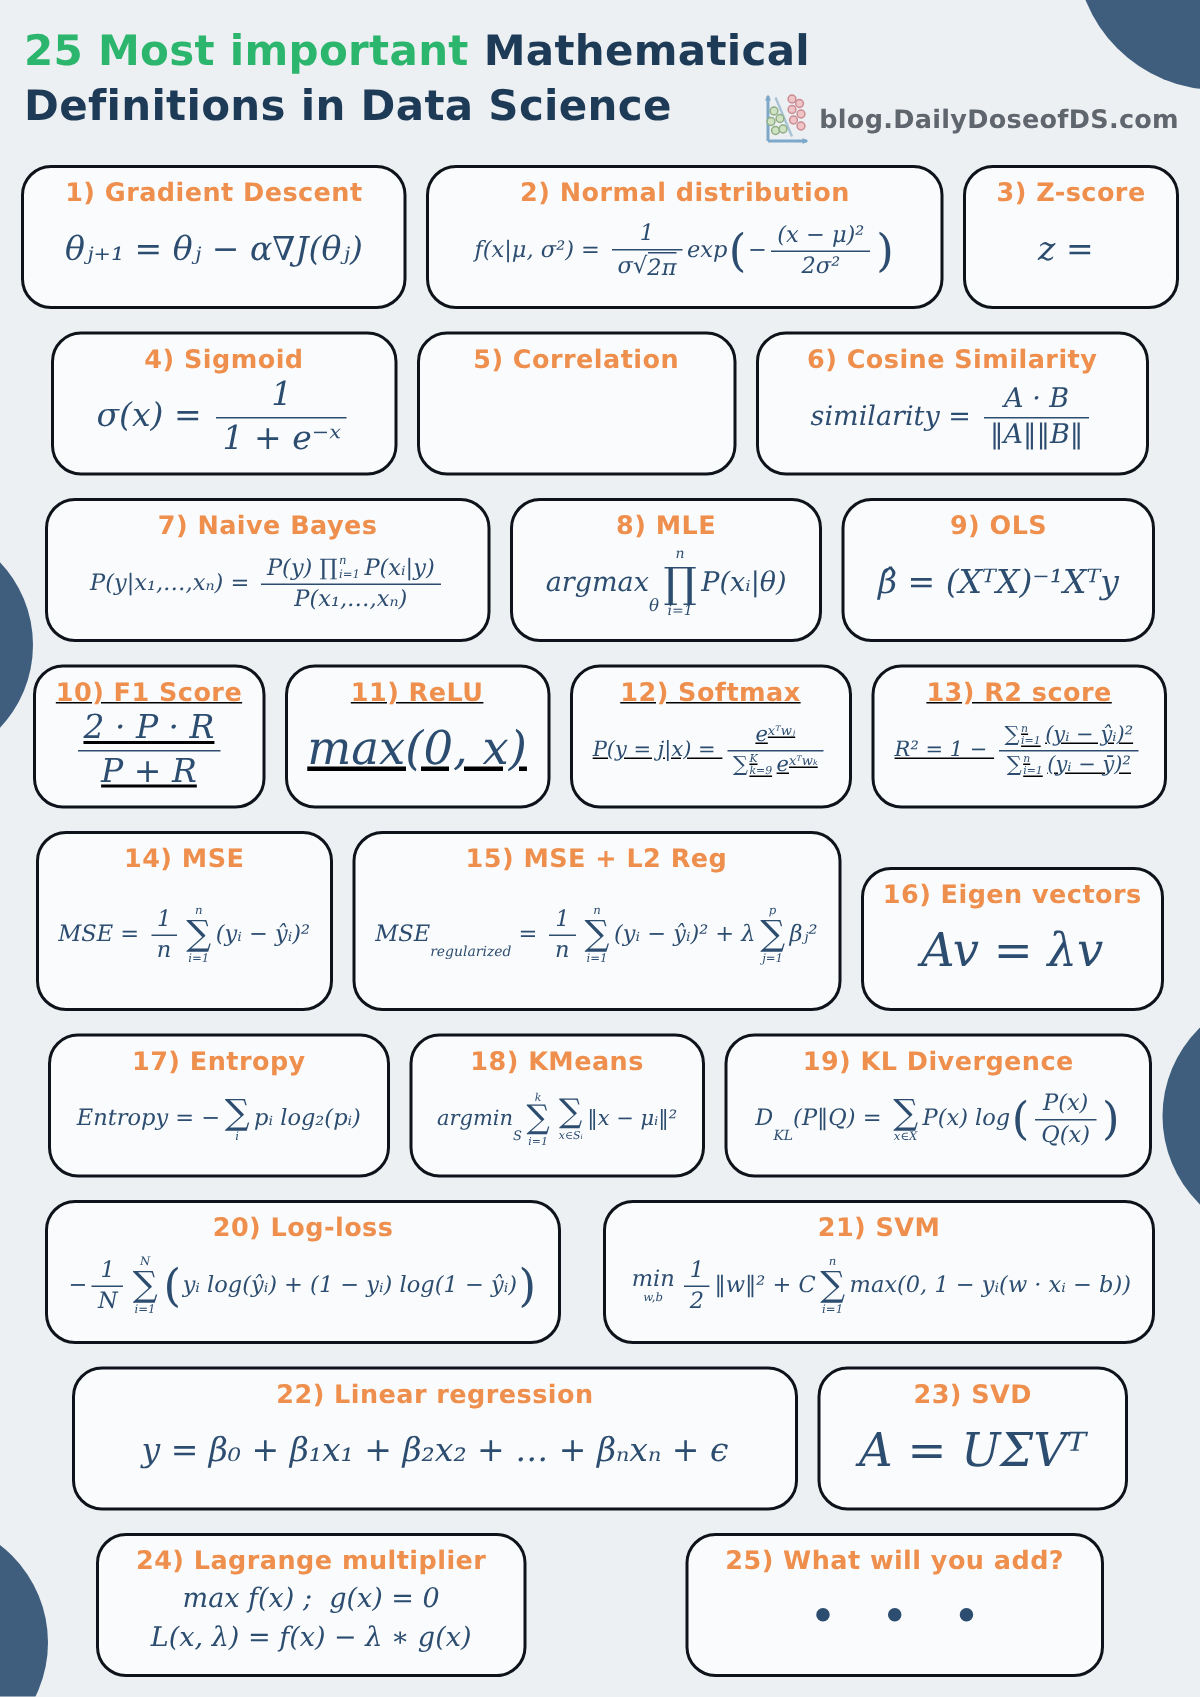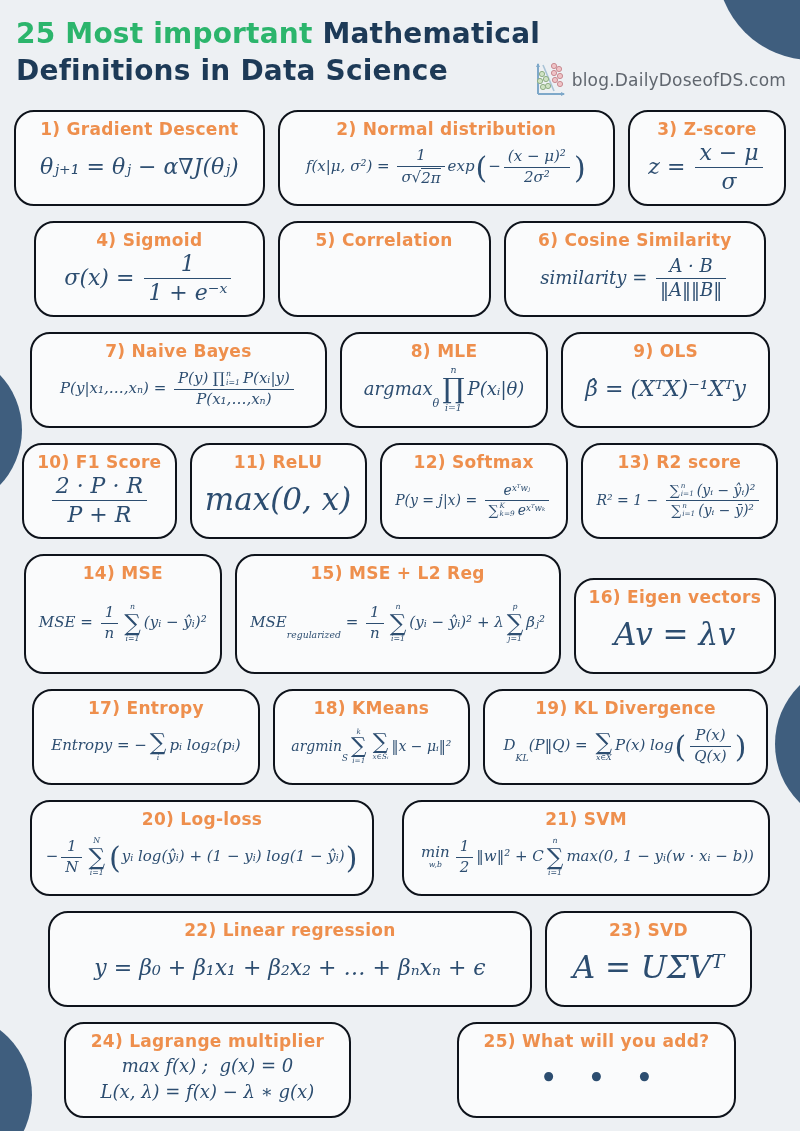--- a/index.html
+++ b/index.html
@@ -13,21 +13,21 @@
   #circle-tr { left:717px; top:-130px; width:190px; height:190px; }
   #circle-lm { left:-138px; top:350px; width:160px; height:160px; }
   #circle-rm { left:775px; top:662px; width:164px; height:164px; }
   #circle-bl { left:-132px; top:1013px; width:164px; height:164px; }
 
   header { position:relative; z-index:2; padding:16px 16px 0 16px; height:104px; }
   .title-line { font-size:28px; font-weight:bold; letter-spacing:0.2px; line-height:1.32; }
   .t-green { color:#2cb56c; }
   .t-navy  { color:#1d3a57; }
   .brand { position:absolute; right:14px; top:62px; display:flex; align-items:center; gap:6px; }
-  .brand-text { color:#60666e; font-weight:normal; font-size:17px; letter-spacing:0.2px; }
+  .brand-text { color:#60666e; font-weight:bold; font-size:17px; letter-spacing:0.2px; }
 
   main { position:relative; z-index:2; padding:6px 14px 0 14px; }
   .row { display:flex; gap:13px; margin-bottom:15px; justify-content:center; align-items:stretch; }
   .spacer { flex:0 0 auto; }
   .card {
     background:#fafbfc;
     border:2.5px solid #0e131b;
     border-radius:20px;
     min-height:96px;
     padding:7px 12px 9px 12px;
@@ -105,21 +105,21 @@
       </div>
       <div class="card fs-s" style="flex-grow: 2.2;">
         <div class="card-title">2) Normal distribution</div>
         <div class="card-body">
           <div class="formula-line"><span class="mt">f(x|μ, σ²) = </span><span class="frac"><span class="num"><span class="mt">1</span></span><span class="den"><span class="mt">σ√</span><span class="ol">2π</span></span></span><span class="mt">exp</span><span class="bp">(</span><span class="mt">−</span><span class="frac"><span class="num"><span class="mt">(x − μ)²</span></span><span class="den"><span class="mt">2σ²</span></span></span><span class="bp">)</span></div>
         </div>
       </div>
       <div class="card fs-l" style="flex-grow: 1;">
         <div class="card-title">3) Z-score</div>
         <div class="card-body">
-          <div class="formula-line"><span class="mt">z = </span><span class="frac"><span class="num"><span class="mt">x − μ</span></span><span class="den"><span class="mt">σ</span></span></span></div>
+          <div class="formula-line"><span class="mt">z = </span></div>
         </div>
       </div>
     </div>
     <div class="row" style="padding-right: 20px; padding-left: 20px;">
       <div class="card fs-l" style="flex-grow: 1.2;">
         <div class="card-title">4) Sigmoid</div>
         <div class="card-body">
           <div class="formula-line"><span class="mt">σ(x) = </span><span class="frac"><span class="num"><span class="mt">1</span></span><span class="den"><span class="mt">1 + e⁻ˣ</span></span></span></div>
         </div>
       </div>
@@ -146,21 +146,21 @@
           <div class="formula-line"><span class="mt">argmax</span><sub>θ</sub><span class="bigop"><span class="lim">n</span><span class="op">∏</span><span class="lim">i=1</span></span><span class="mt">P(xᵢ|θ)</span></div>
         </div>
       </div>
       <div class="card fs-l" style="flex-grow: 1;">
         <div class="card-title">9) OLS</div>
         <div class="card-body">
           <div class="formula-line"><span class="mt">β̂ = (XᵀX)⁻¹Xᵀy</span></div>
         </div>
       </div>
     </div>
-    <div class="row" style="padding-right: 8px; padding-left: 8px;">
+    <div class="row" style="padding-right: 8px; padding-left: 8px; text-decoration: underline;">
       <div class="card fs-l" style="flex-grow: 1;">
         <div class="card-title">10) F1 Score</div>
         <div class="card-body">
           <div class="formula-line"><span class="frac"><span class="num"><span class="mt">2 · P · R</span></span><span class="den"><span class="mt">P + R</span></span></span></div>
         </div>
       </div>
       <div class="card fs-xl" style="flex-grow: 1;">
         <div class="card-title">11) ReLU</div>
         <div class="card-body">
           <div class="formula-line"><span class="mt">max(0, x)</span></div>

